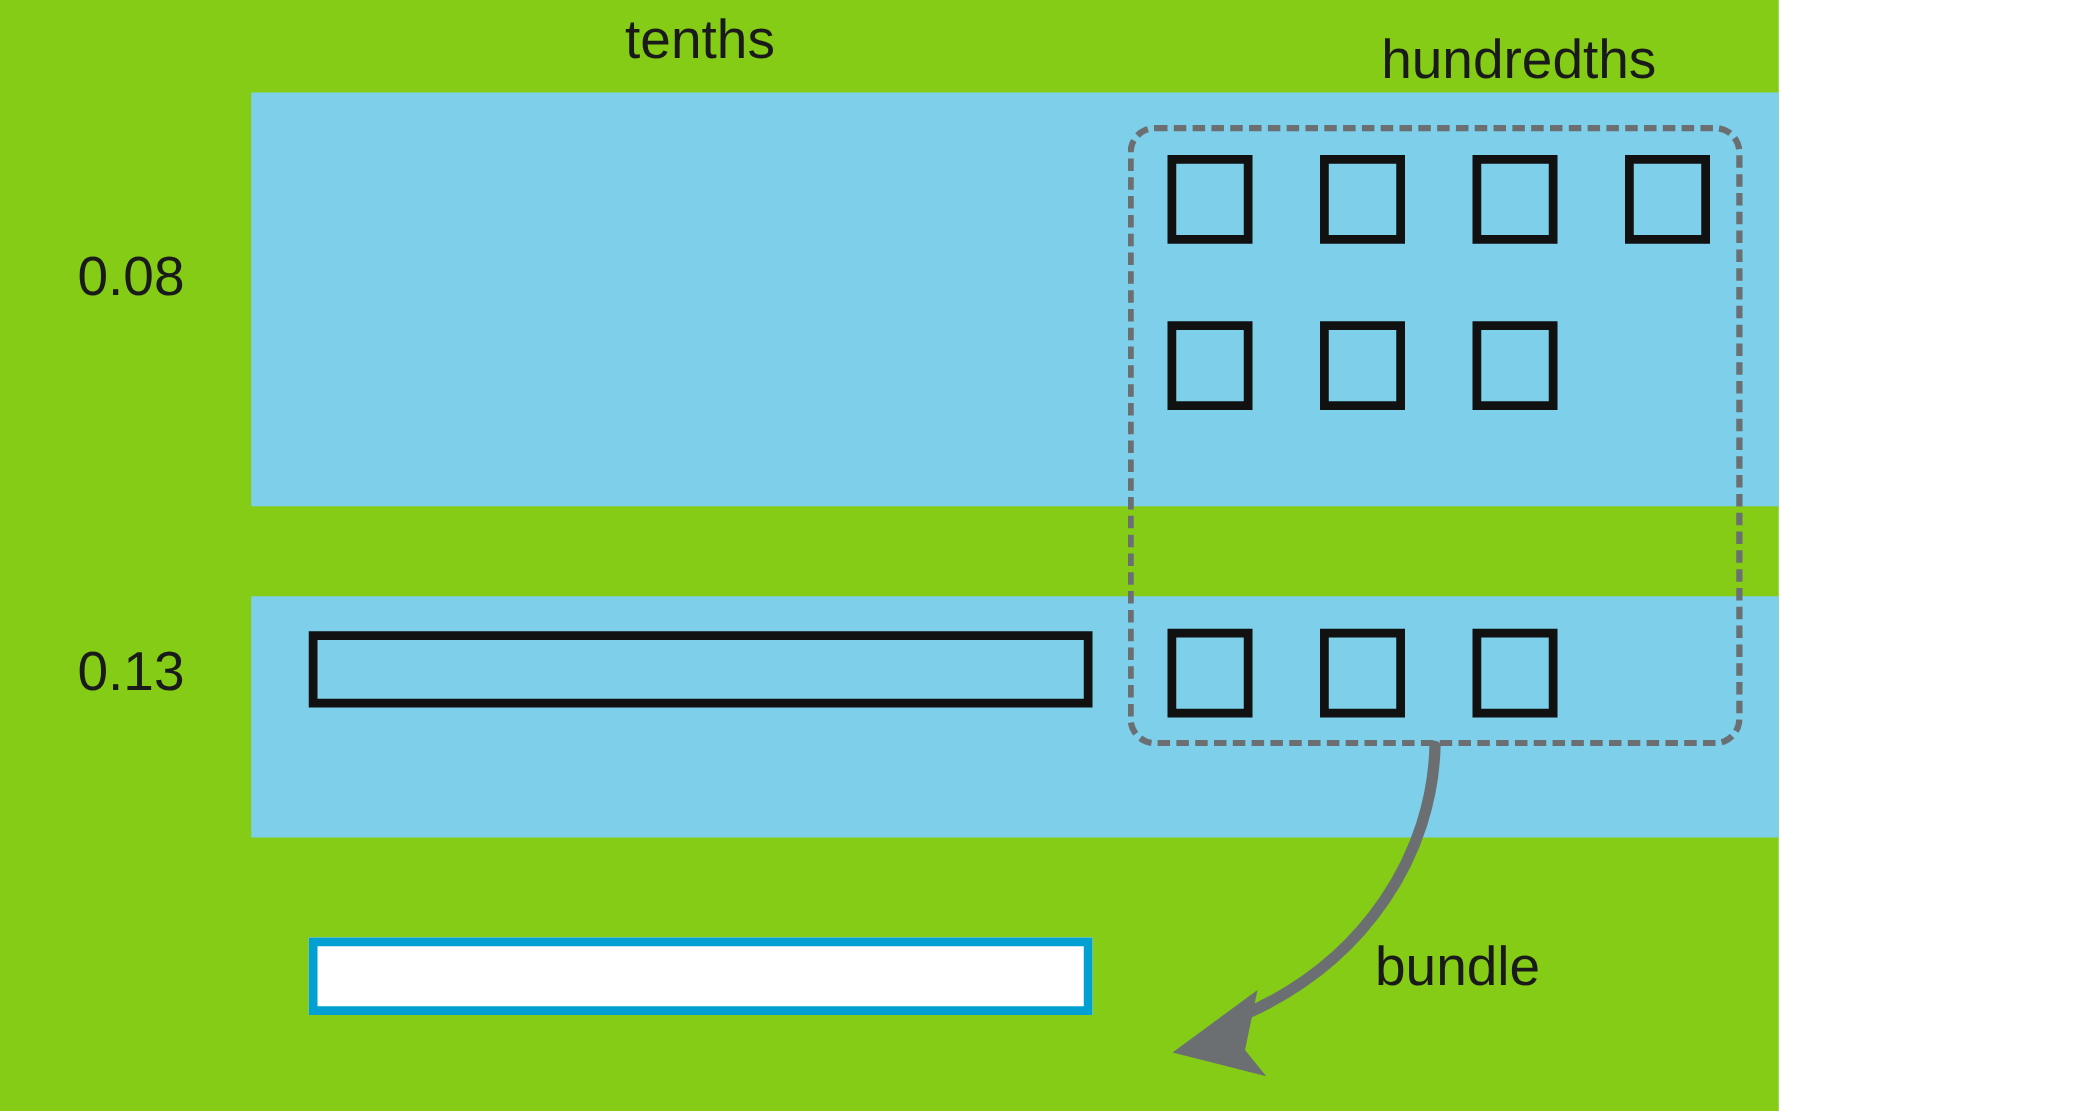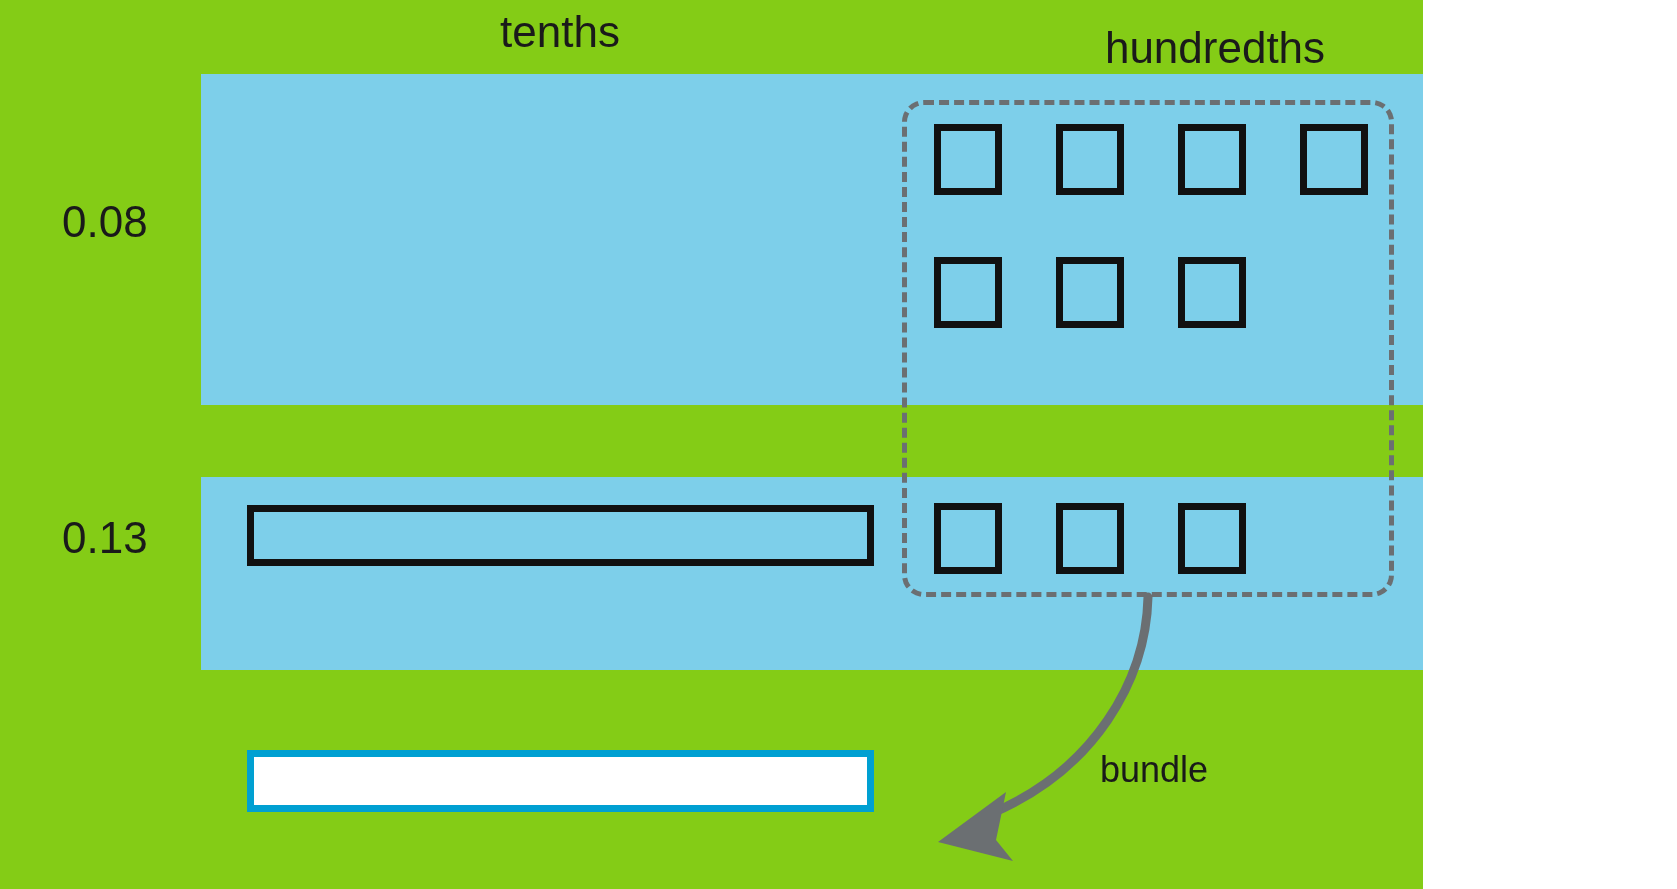--- a/index.html
+++ b/index.html
@@ -97,21 +97,21 @@
     width: 330px;
     height: 300px;
     overflow: visible;
   }
 
   
   #bundle-caption {
     position: absolute;
     left: 1100px;
     top: 752px;
-    font-size: 36px;
+    font-size: 44px;
     color: #1a1a1a;
     white-space: nowrap;
     line-height: 1;
   }
 </style>
 </head>
 <body>
 
 <div id="canvas">
 

